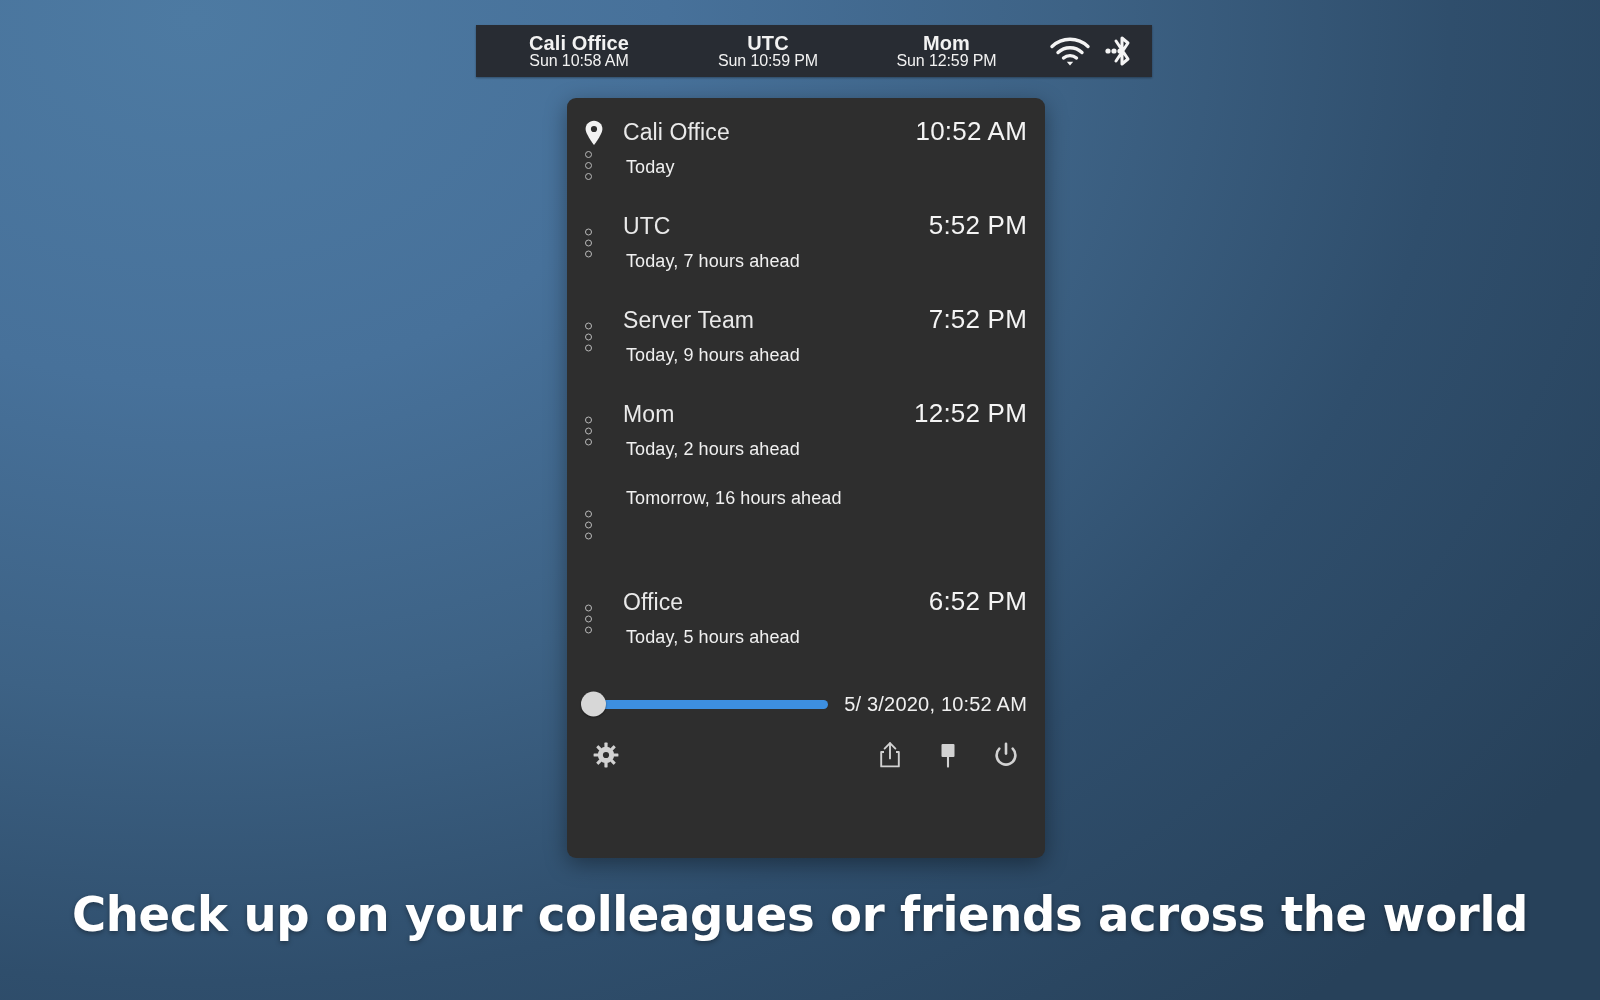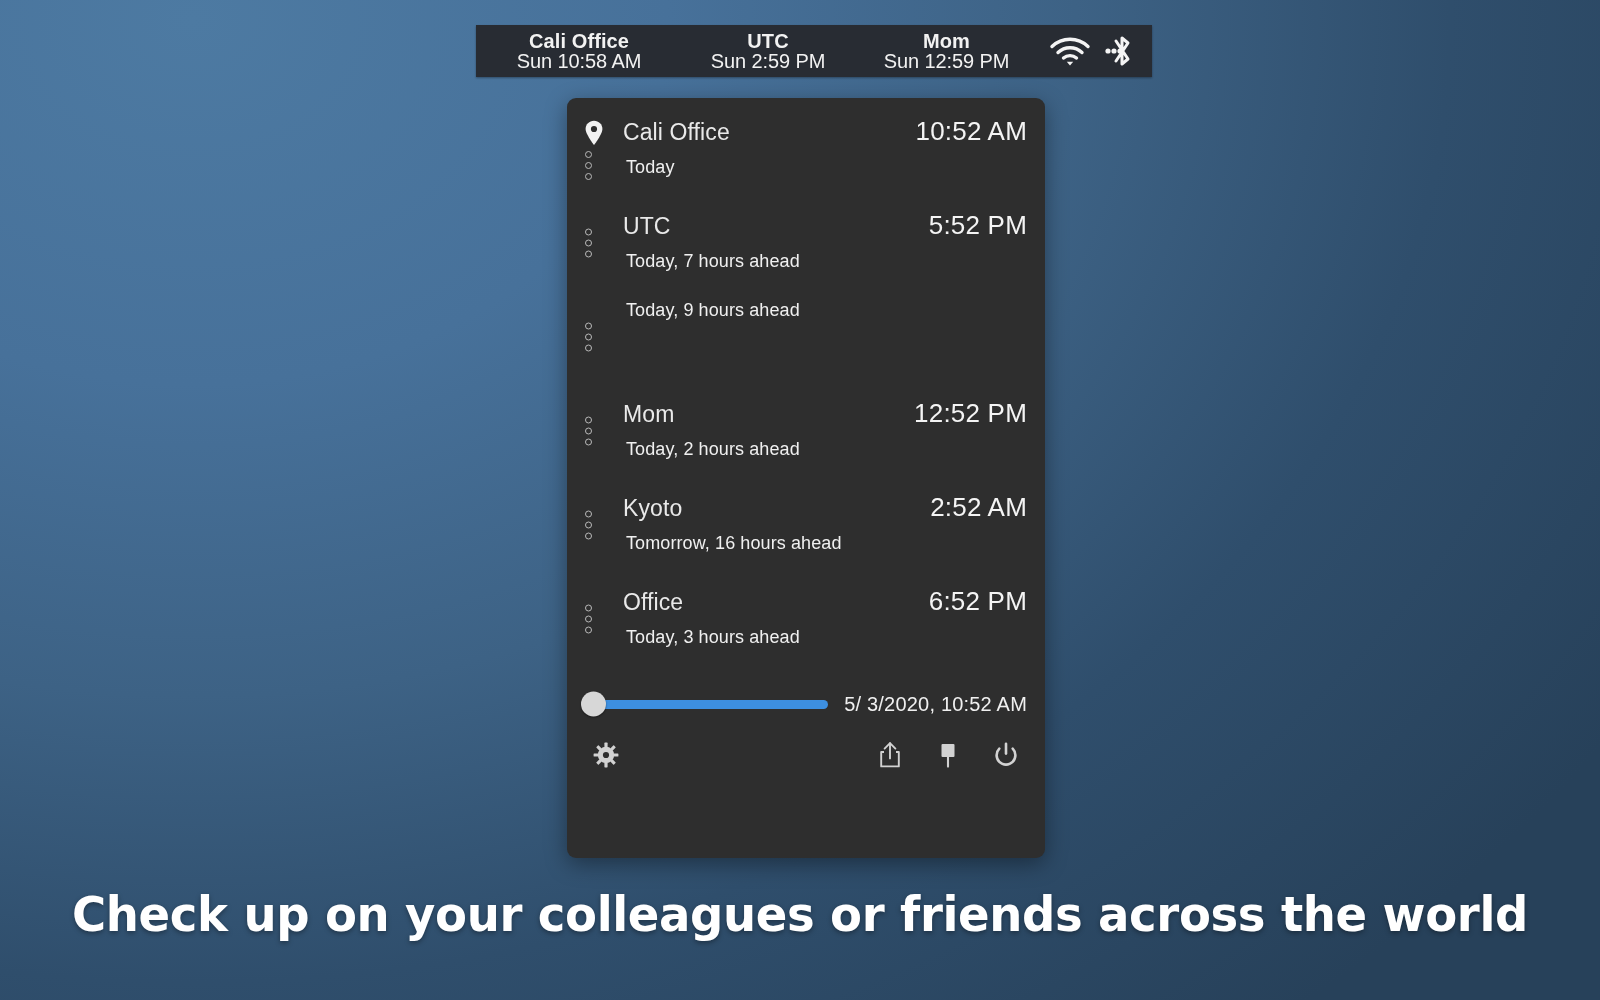--- a/index.html
+++ b/index.html
@@ -20,21 +20,21 @@
     background:#282c33;
     display:flex; align-items:center;
     box-shadow:0 1px 2px rgba(0,0,0,.35);
   }
   .mb-clock {
     display:flex; flex-direction:column; align-items:center;
     justify-content:center; color:#f2f2f2;
     line-height:1.02; padding:0 6px;
   }
   .mb-clock .mb-name { font-size:20px; font-weight:bold; letter-spacing:.1px; }
-  .mb-clock .mb-time { font-size:20px; font-weight:normal; letter-spacing:-.1px; }
+  .mb-clock .mb-time { font-size:16px; font-weight:normal; letter-spacing:-.1px; }
   #mb-c0 { width:206px; }
   #mb-c1 { width:172px; }
   #mb-c2 { width:185px; }
   .mb-icon { display:flex; align-items:center; justify-content:center; height:100%; }
   #mb-wifi { width:62px; }
   #mb-bt   { width:46px; overflow:hidden; }
 
   
   #panel {
     position:absolute; left:567px; top:98px;
@@ -161,21 +161,21 @@
 
 <div id="menubar">
 
   <div class="mb-clock" id="mb-c0">
     <span class="mb-name">Cali Office</span>
     <span class="mb-time">Sun 10:58 AM</span>
   </div>
 
   <div class="mb-clock" id="mb-c1">
     <span class="mb-name">UTC</span>
-    <span class="mb-time">Sun 2:59 PM</span>
+    <span class="mb-time">Sun 10:59 PM</span>
   </div>
 
   <div class="mb-clock" id="mb-c2">
     <span class="mb-name">Mom</span>
     <span class="mb-time">Sun 12:59 PM</span>
   </div>
 
   <div class="mb-icon" id="mb-wifi">
     <svg width="42" height="32" viewBox="0 0 42 32" fill="none">
       <path d="M3 11.5 A26 26 0 0 1 39 11.5" stroke="#f4f4f4" stroke-width="3.4" stroke-linecap="round"></path>
@@ -231,20 +231,24 @@
       </div>
       <div class="row-sub">Today, 7 hours ahead</div>
     </div>
 
     <div class="clock-row">
       <span class="row-handle">
         <i></i>
         <i></i>
         <i></i>
       </span>
+      <div class="row-top">
+        <span class="row-name">Server Team</span>
+        <span class="row-time">7:52 PM</span>
+      </div>
       <div class="row-sub">Today, 9 hours ahead</div>
     </div>
 
     <div class="clock-row">
       <span class="row-handle">
         <i></i>
         <i></i>
         <i></i>
       </span>
       <div class="row-top">
@@ -253,38 +257,34 @@
       </div>
       <div class="row-sub">Today, 2 hours ahead</div>
     </div>
 
     <div class="clock-row">
       <span class="row-handle">
         <i></i>
         <i></i>
         <i></i>
       </span>
-      <div class="row-top">
-        <span class="row-name">Kyoto</span>
-        <span class="row-time">2:52 AM</span>
-      </div>
       <div class="row-sub">Tomorrow, 16 hours ahead</div>
     </div>
 
     <div class="clock-row">
       <span class="row-handle">
         <i></i>
         <i></i>
         <i></i>
       </span>
       <div class="row-top">
         <span class="row-name">Office</span>
         <span class="row-time">6:52 PM</span>
       </div>
-      <div class="row-sub">Today, 3 hours ahead</div>
+      <div class="row-sub">Today, 5 hours ahead</div>
     </div>
 
   </div>
 
 
   <div id="slider-row">
     <span id="slider-track-wrap">
       <span id="slider-track"></span>
       <span id="slider-thumb"></span>
     </span>

